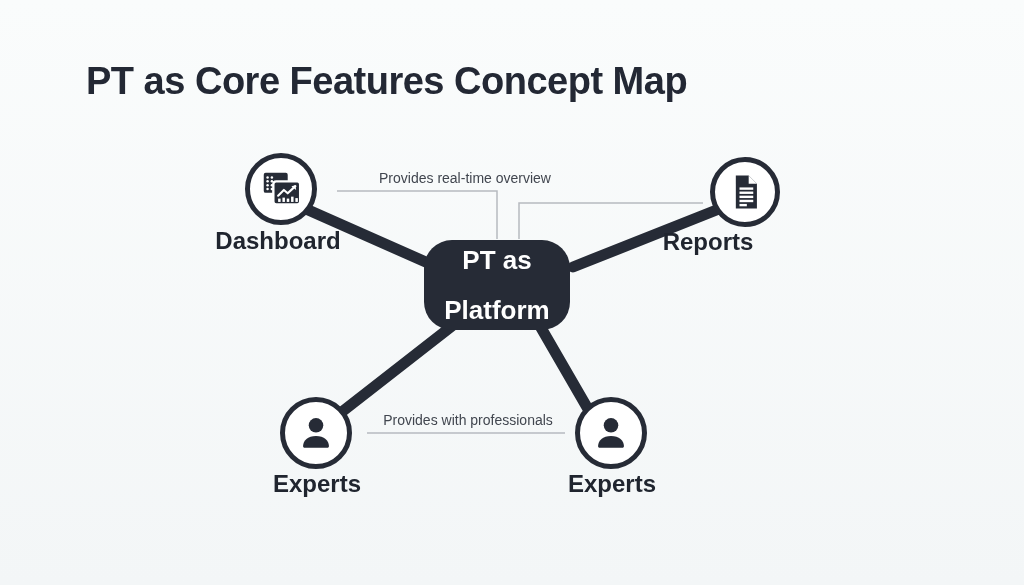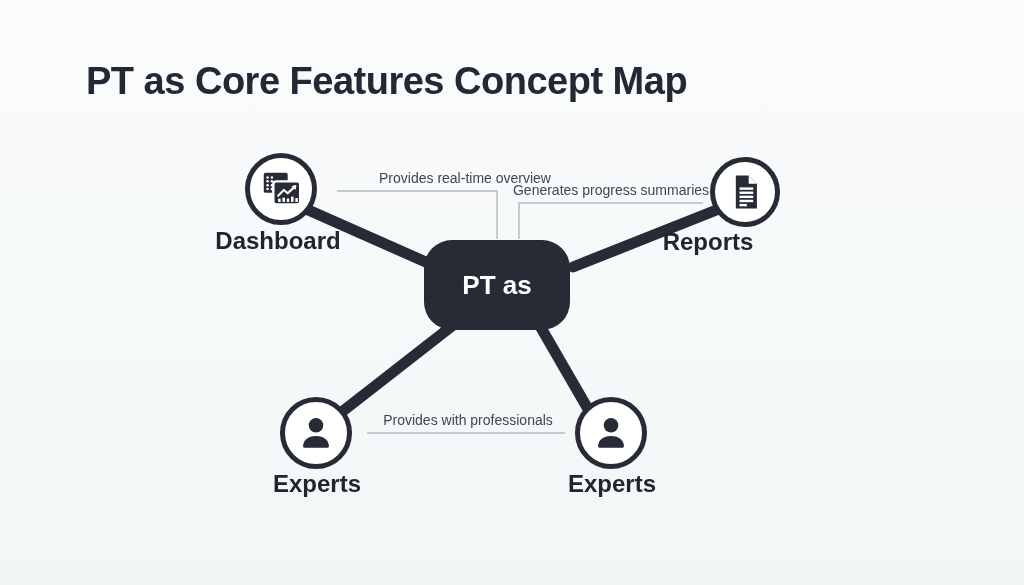--- a/index.html
+++ b/index.html
@@ -80,25 +80,25 @@
     <line class="thick-edge" x1="719" y1="209" x2="573" y2="267"></line>
     <line class="thick-edge" x1="452" y1="326" x2="343" y2="411"></line>
     <line class="thick-edge" x1="540" y1="326" x2="588" y2="409"></line>
 
     <path class="leader" d="M337,191 H497 V239"></path>
     <path class="leader" d="M703,203 H519 V239"></path>
     <path class="leader" d="M367,433 H565"></path>
   </svg>
 
   <div class="edge-label edge-label-1">Provides real-time overview</div>
-  <div class="edge-label edge-label-2">Generates progress summaries</div>
   <div class="edge-label edge-label-3">Provides with professionals</div>
 
   <div class="center-node">
     <span>PT as</span>
+    <span>Platform</span>
   </div>
 
   <div class="circle-node node-dashboard">
     <svg width="46" height="46" viewBox="0 0 48 48">
       <rect class="icon-ink" x="5" y="6" width="27" height="23" rx="3" stroke="#ffffff" stroke-width="2"></rect>
       <circle class="icon-white" cx="10" cy="12" r="1.3"></circle>
         <circle class="icon-white" cx="14.5" cy="12" r="1.3"></circle>
       <circle class="icon-white" cx="10" cy="16" r="1.3"></circle>
         <circle class="icon-white" cx="14.5" cy="16" r="1.3"></circle>
       <circle class="icon-white" cx="10" cy="20" r="1.3"></circle>

